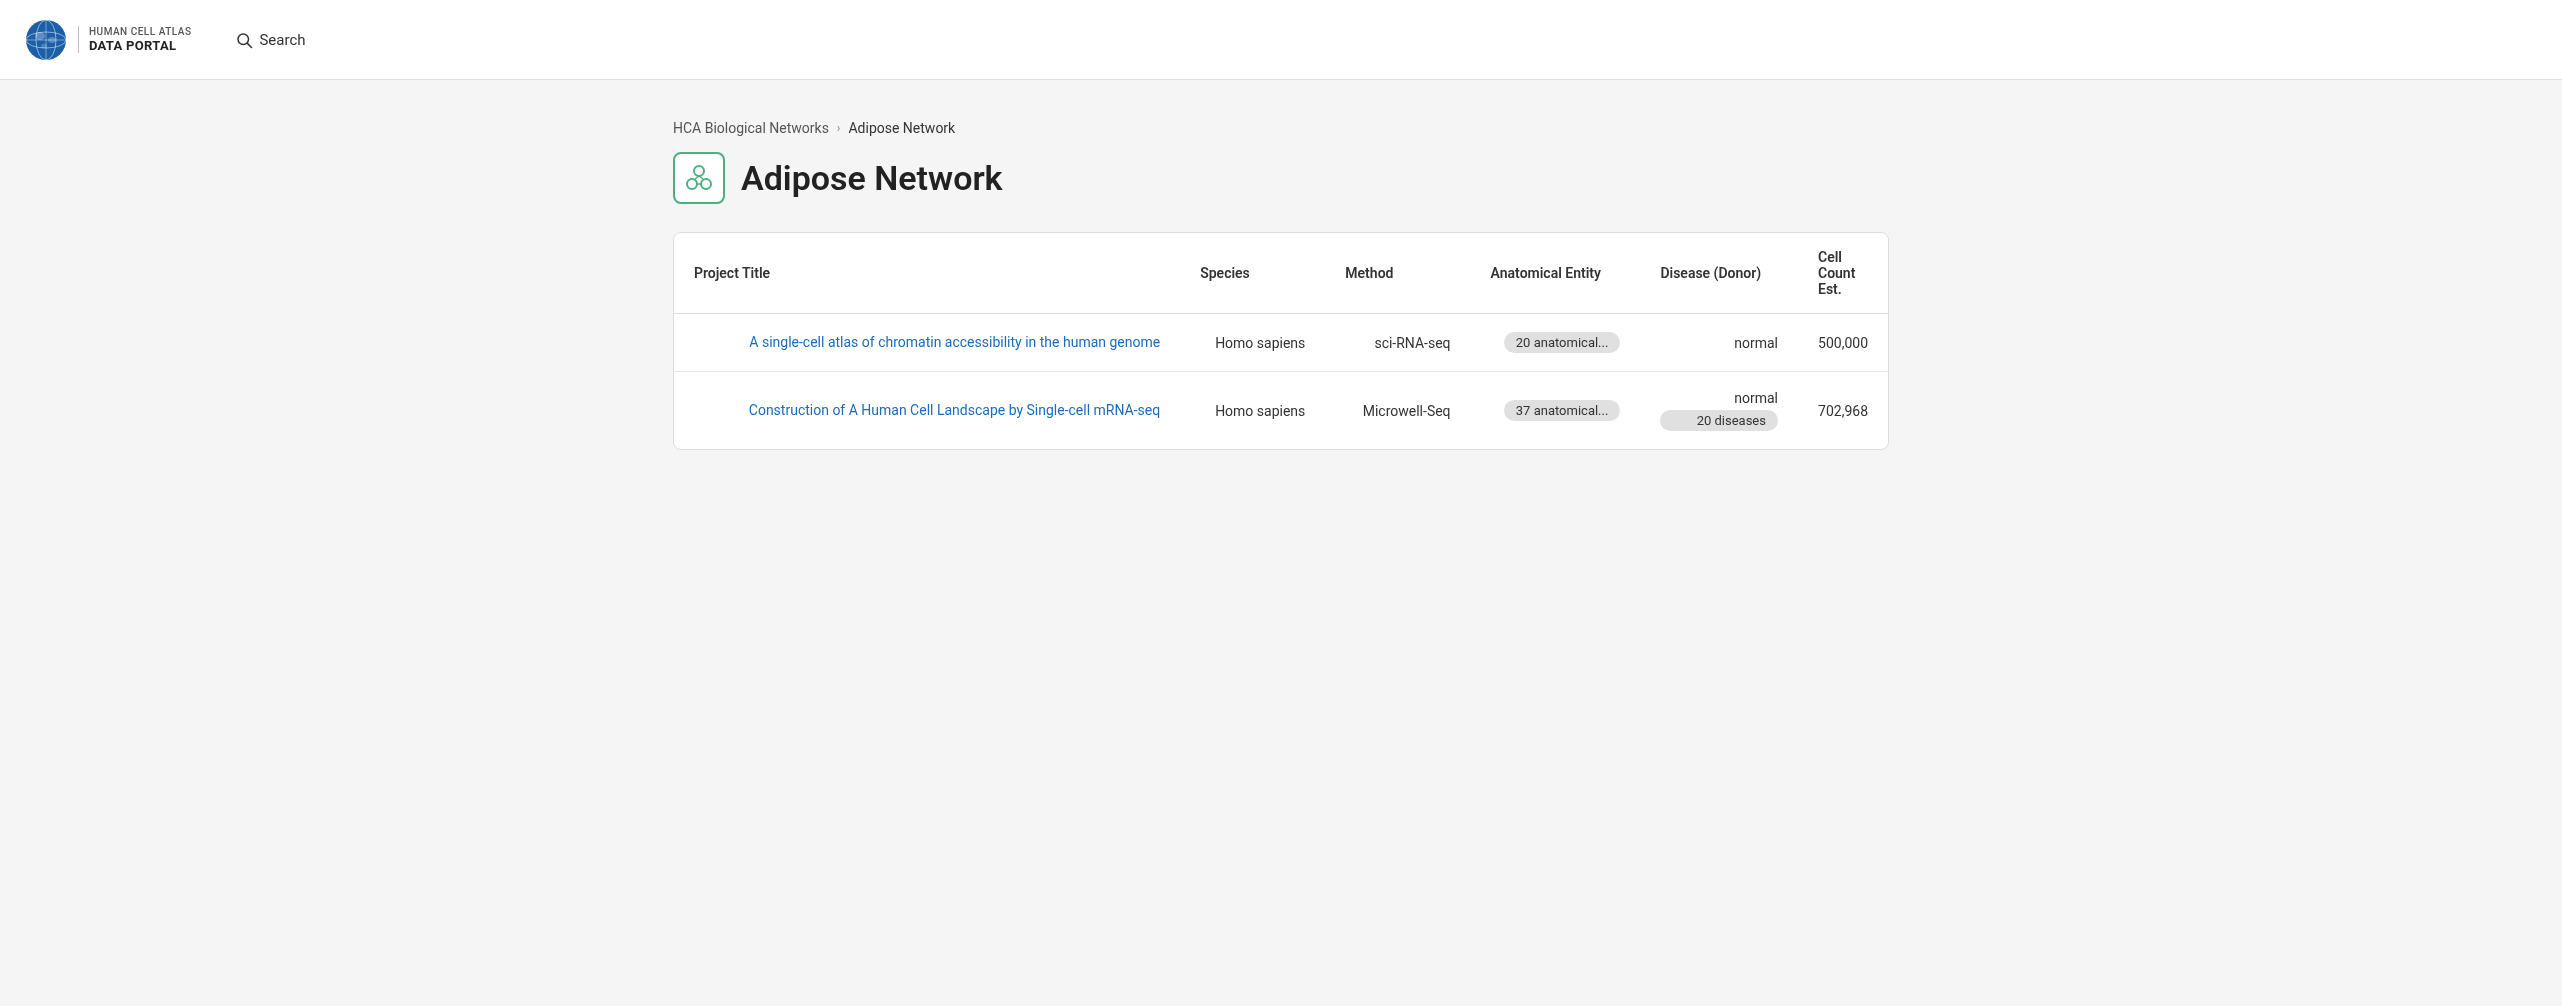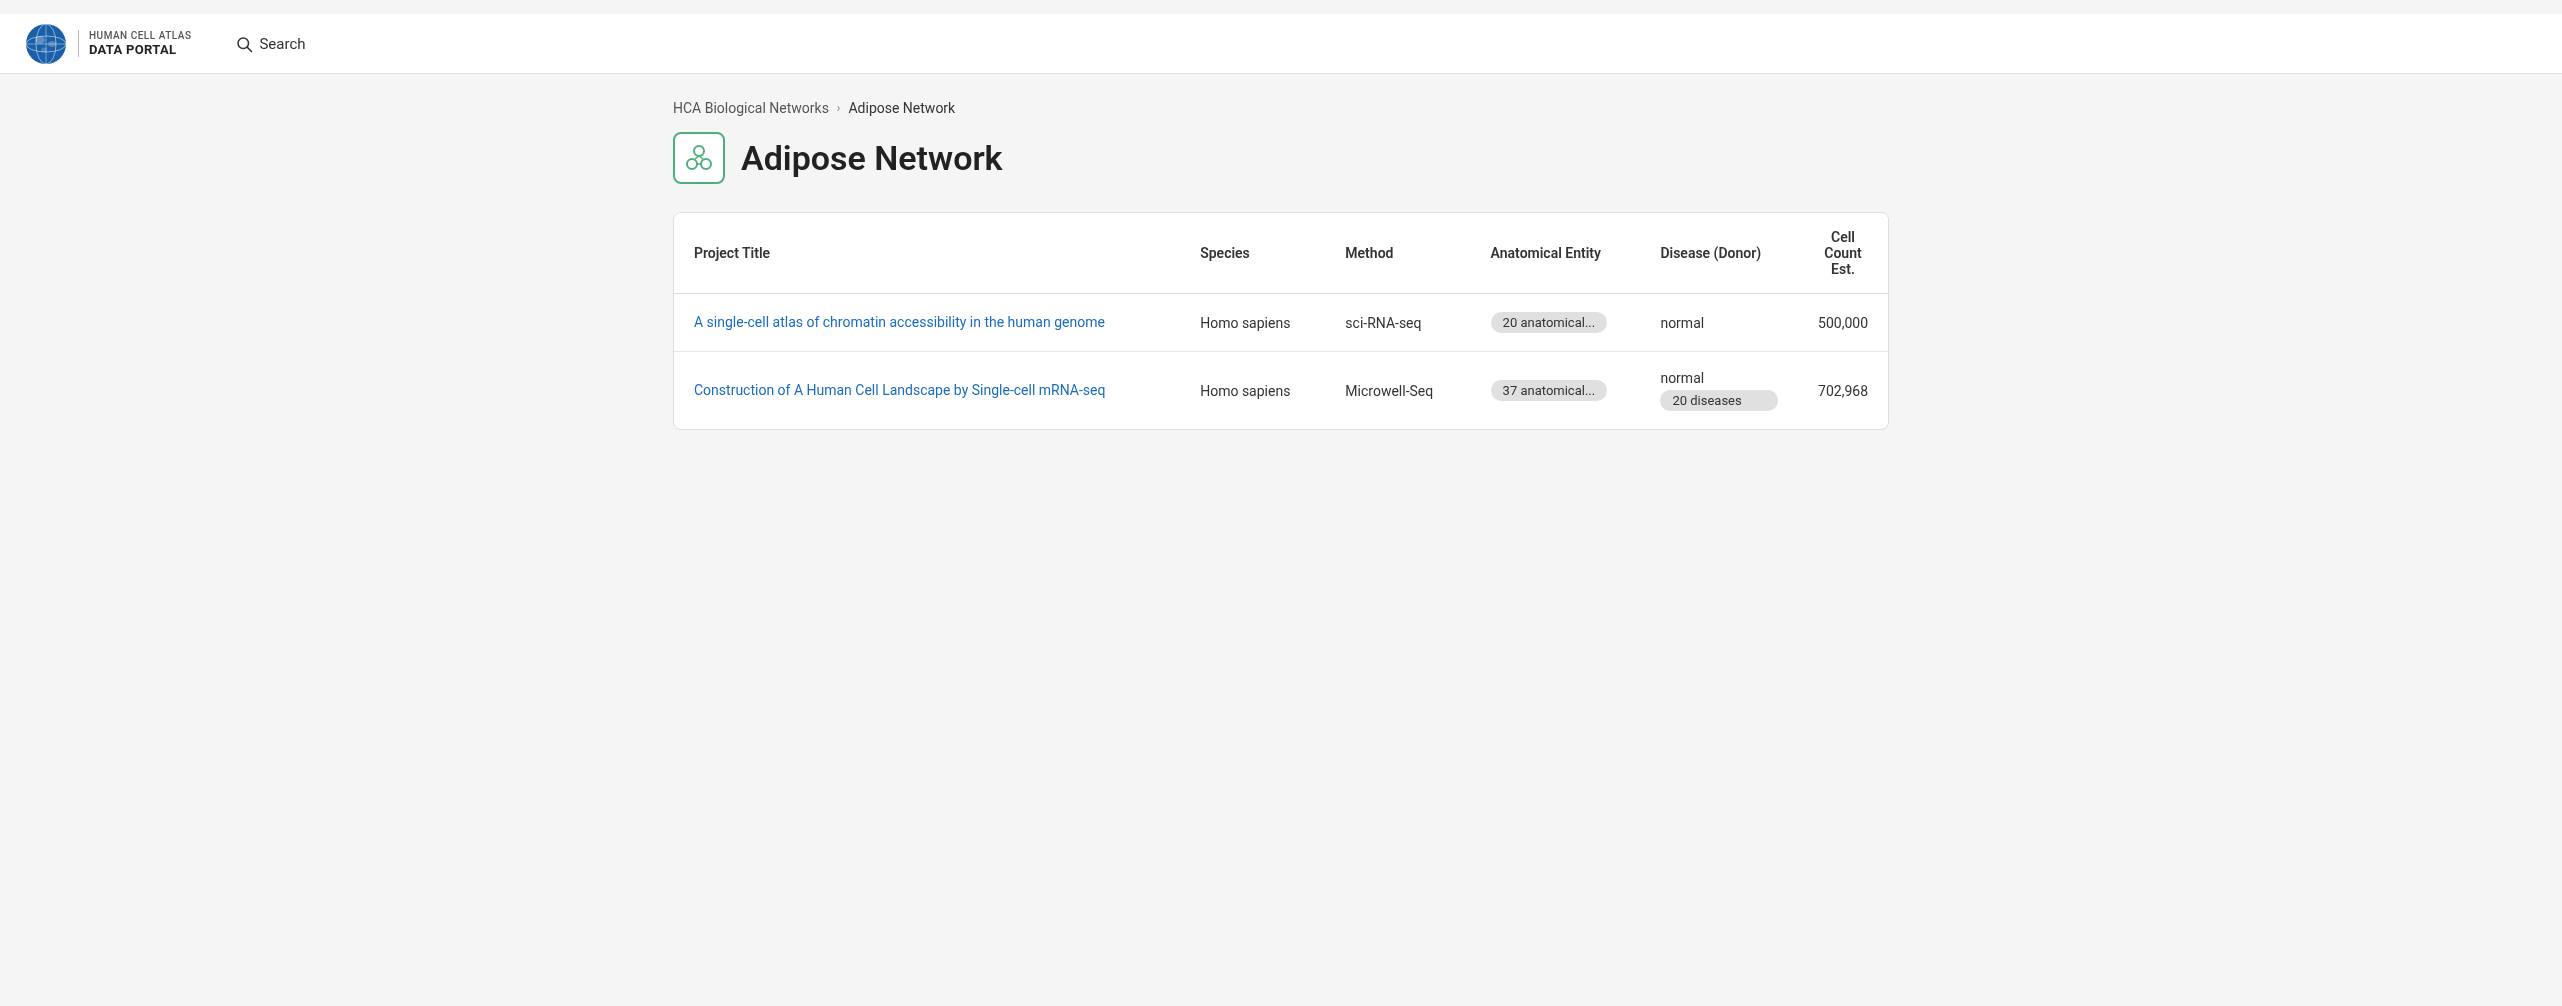--- a/index.html
+++ b/index.html
@@ -5,23 +5,23 @@
     * { box-sizing: border-box; margin: 0; padding: 0; }
     body { font-family: -apple-system, BlinkMacSystemFont, 'Segoe UI', Roboto, sans-serif; background: #f5f5f5; color: #333; font-size: 15px; }
 
     
     .navbar {
       background: #fff;
       border-bottom: 1px solid #e0e0e0;
       display: flex;
       align-items: center;
       padding: 0 24px;
-      height: 60px;
+      height: 80px;
       position: sticky;
-      top: 14px;
+      top: 0;
       z-index: 100;
     }
     .navbar-logo {
       display: flex;
       align-items: center;
       margin-right: 32px;
       text-decoration: none;
       flex-shrink: 0;
     }
     .logo-globe {
@@ -199,32 +199,33 @@
       font-size: 14px;
       font-weight: 600;
       color: #333;
       background: #fff;
     }
     .datasets-table td {
       padding: 18px 20px;
       font-size: 14px;
       color: #333;
       vertical-align: middle;
+      text-align: right;
     }
     .datasets-table tbody tr {
       border-top: 1px solid #e8e8e8;
     }
 
     .col-project { width: 42%; }
     .col-species { width: 12%; }
     .col-method { width: 12%; }
     .col-anatomical { width: 14%; }
     .col-disease { width: 13%; }
     .col-cellcount { width: 9%; text-align: right; }
-    .datasets-table th.col-cellcount { text-align: center; }
+    .datasets-table th.col-cellcount { text-align: left; }
 
     .project-link {
       color: #1a6cbf;
       text-decoration: none;
       font-size: 14px;
       line-height: 1.4;
     }
 
     .badge {
       display: inline-block;

